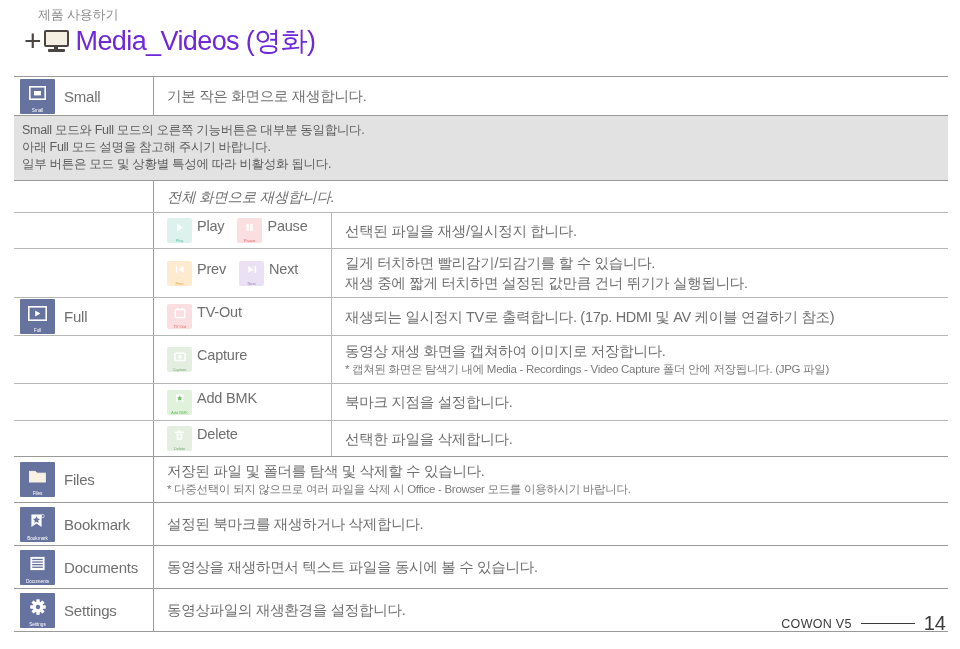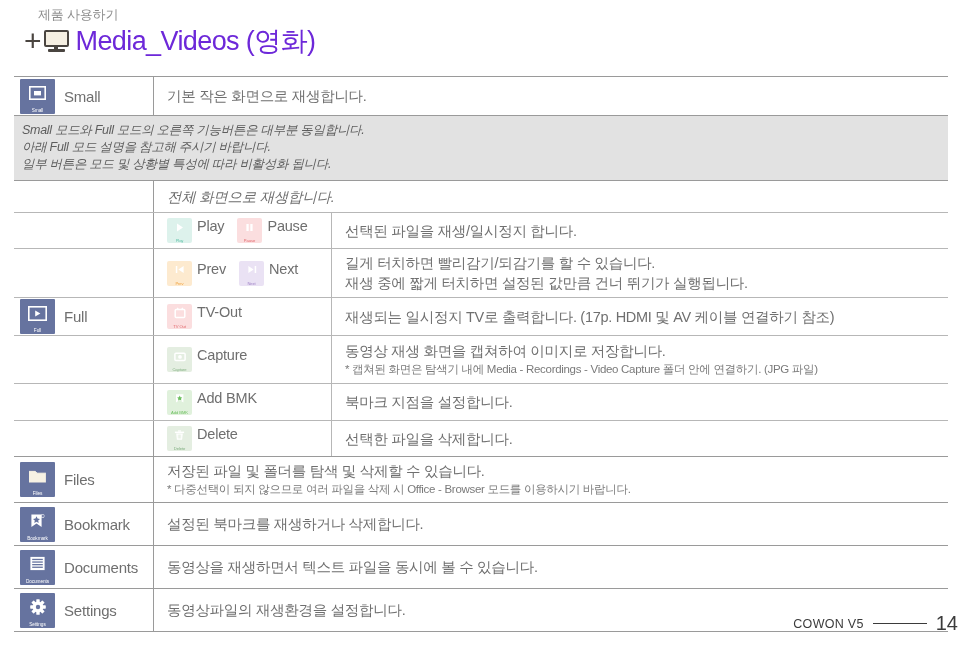--- a/index.html
+++ b/index.html
@@ -158,21 +158,20 @@
     font-size: 15px;
     color: #6f6f6f;
     letter-spacing: -0.2px;
   }
 
   
   .note-box {
     background: #e2e2e2;
     border-bottom: 1px solid #9a9a9a;
     padding: 6px 0 7px 8px;
-    font-style: italic;
   }
   .note-box .line {
     font-size: 12.5px;
     color: #5d5d5d;
     line-height: 17px;
     letter-spacing: -0.3px;
   }
 
   
   .row-full-desc {
@@ -233,21 +232,21 @@
   .desc-sub {
     font-size: 11.5px;
     color: #7a7a7a;
     line-height: 17px;
     letter-spacing: -0.3px;
   }
 
   
   .footer {
     position: absolute;
-    right: 2px;
+    right: 14px;
     bottom: 14px;
     display: flex;
     align-items: center;
     gap: 9px;
   }
   .footer .brand {
     font-size: 12.5px;
     color: #3b3b3b;
     letter-spacing: 0.3px;
   }
@@ -427,21 +426,21 @@
                 <circle cx="6" cy="5.9" r="1.9" fill="#ffffff"></circle>
               </svg>
             </span>
           <span class="c" style="color:#7fae7f">Capture</span>
         </span>
         <span class="fbtn-label">Capture</span>
       </span>
     </div>
     <div class="col-desc">
       <div class="desc">동영상 재생 화면을 캡쳐하여 이미지로 저장합니다.</div>
-      <div class="desc-sub">* 캡쳐된 화면은 탐색기 내에 Media - Recordings - Video Capture 폴더 안에 연결하기. (JPG 파일)</div>
+      <div class="desc-sub">* 캡쳐된 화면은 탐색기 내에 Media - Recordings - Video Capture 폴더 안에 저장됩니다. (JPG 파일)</div>
     </div>
   </div>
 
   <div class="row thin" style="min-height:37px">
     <div class="col-mode"></div>
     <div class="col-btn">
       <span class="fbtn">
         <span class="fbtn-ico" style="background:#e0f1dc">
           <span class="g">
               <svg width="12" height="11" viewBox="0 0 12 11">

